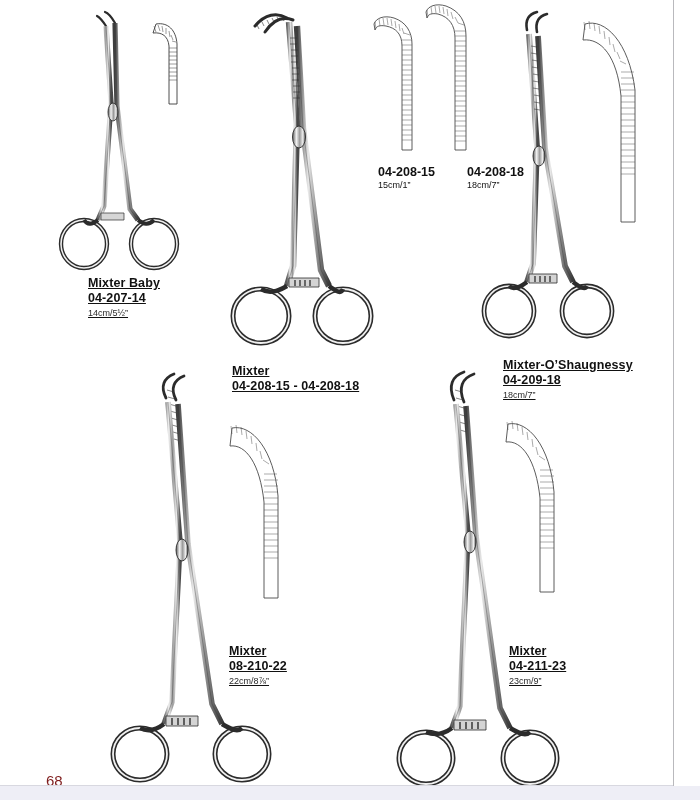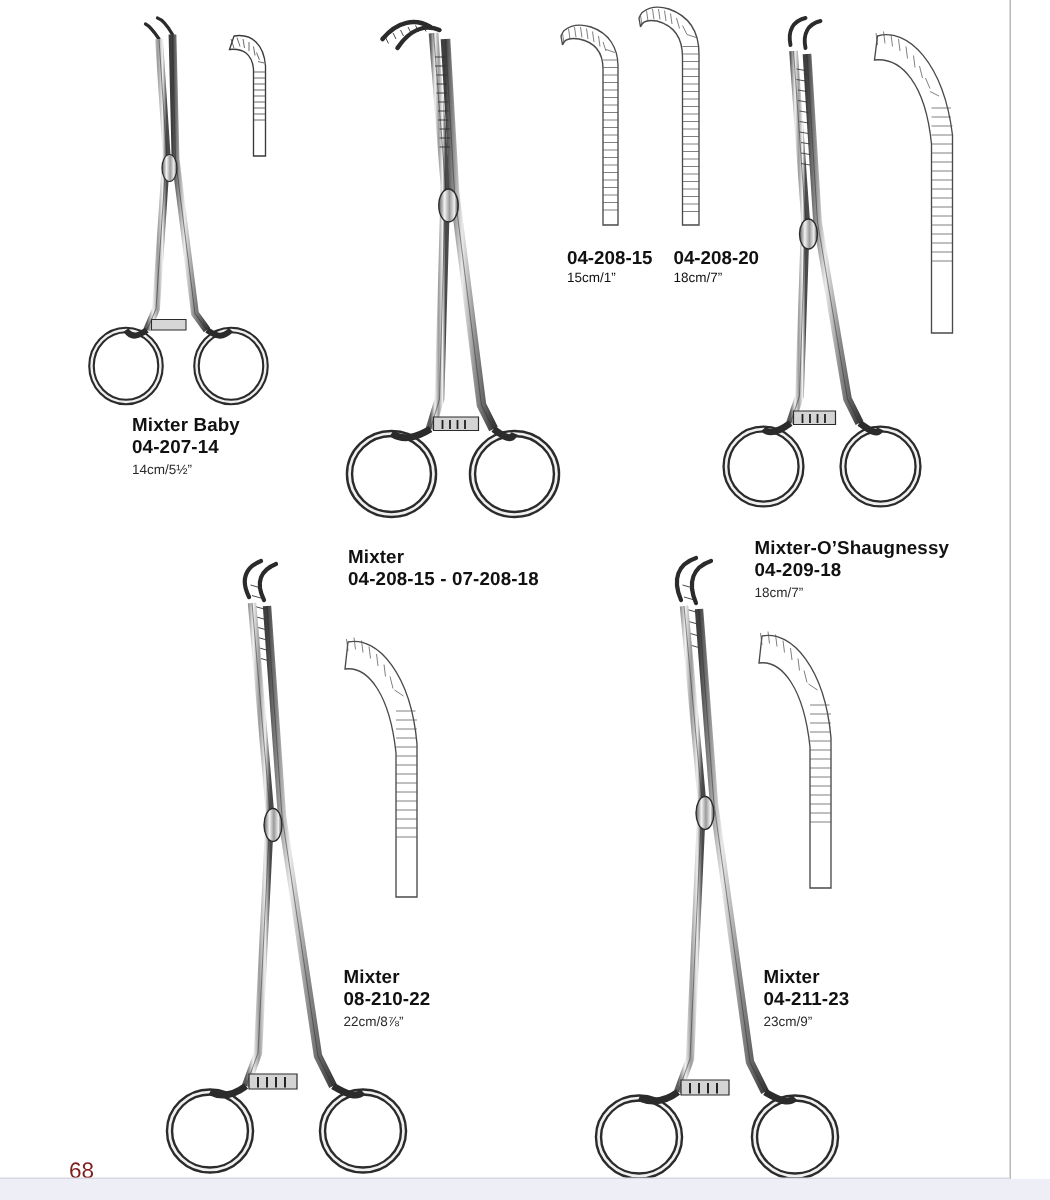--- a/index.html
+++ b/index.html
@@ -22,25 +22,25 @@
   .bottom-band{
     position:absolute;left:0;bottom:0;width:700px;height:14px;
     background:#eeeef6;
   }
   .bottom-band-line{
     position:absolute;left:0;bottom:14px;width:673px;height:1px;
     background:#d8d8e0;
   }
 
   
-  .caption{position:absolute;line-height:1.22;}
+  .caption{position:absolute;line-height:1.22;text-decoration:underline;}
   .caption .name{font-size:12.5px;font-weight:bold;letter-spacing:.1px;white-space:nowrap;}
   .caption .code{font-size:12.5px;font-weight:bold;letter-spacing:.1px;white-space:nowrap;}
   .caption .size{font-size:9px;font-weight:normal;color:#2a2a2a;white-space:nowrap;margin-top:1px;}
-  .pair-codes{position:absolute;display:flex;gap:14px;}
+  .pair-codes{position:absolute;display:flex;gap:32px;}
   .pair-codes .col .code{font-size:12.5px;font-weight:bold;white-space:nowrap;}
   .pair-codes .col .size{font-size:9px;white-space:nowrap;margin-top:1px;}
 
   .page-number{
     position:absolute;left:46px;top:772px;
     font-size:15px;color:#7f1d1d;
   }
 
   
   .fig{position:absolute;}
@@ -177,21 +177,21 @@
         <ellipse cx="138" cy="312" rx="28" ry="27" fill="none" stroke="#2b2b2b" stroke-width="5"></ellipse>
         <ellipse cx="138" cy="312" rx="28" ry="27" fill="none" stroke="#f0f0f0" stroke-width="1.8"></ellipse>
         <path d="M82,282 C72,288 64,290 56,285" stroke="#2b2b2b" stroke-width="4.6"></path>
         <path d="M124,282 C132,288 136,290 138,285" stroke="#2b2b2b" stroke-width="4.6"></path>
       </g>
     </svg>
   </div>
 
   <div class="caption" style="left:232px;top:364px;">
     <div class="name">Mixter</div>
-    <div class="code">04-208-15 - 07-208-18</div>
+    <div class="code">04-208-15 - 04-208-18</div>
   </div>
 
   <div class="fig" style="left:366px;top:4px;">
     <svg width="150" height="150" viewBox="0 0 150 150">
 
       <g>
         <path d="M8,20 C10,14 18,11 28,14 C40,18 46,28 46,40 L46,146 L36,146 L36,42
                  C36,30 30,24 20,22 C14,21 10,22 9,26 Z" fill="#ffffff" stroke="#4a4a4a" stroke-width="0.9"></path>
         <g stroke="#555" stroke-width="0.5">
           <path d="M9,18 L10,25"></path>
@@ -267,21 +267,21 @@
       </g>
     </svg>
   </div>
 
   <div class="pair-codes" style="left:378px;top:165px;">
     <div class="col">
       <div class="code">04-208-15</div>
       <div class="size">15cm/1”</div>
     </div>
     <div class="col">
-      <div class="code">04-208-20</div>
+      <div class="code">04-208-18</div>
       <div class="size">18cm/7”</div>
     </div>
   </div>
 
   <div class="fig" style="left:487px;top:6px;">
     <svg width="180" height="340" viewBox="0 0 180 340">
       <g fill="none" stroke="#2b2b2b">
 
         <path d="M40,24 C38,14 42,8 50,6" stroke-width="2.6" stroke-linecap="round"></path>
         <path d="M50,26 C48,16 52,10 60,8" stroke-width="2.6" stroke-linecap="round"></path>

